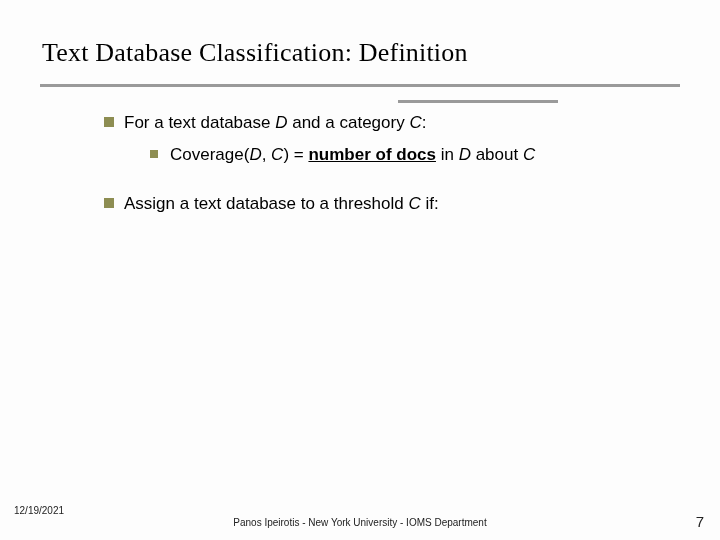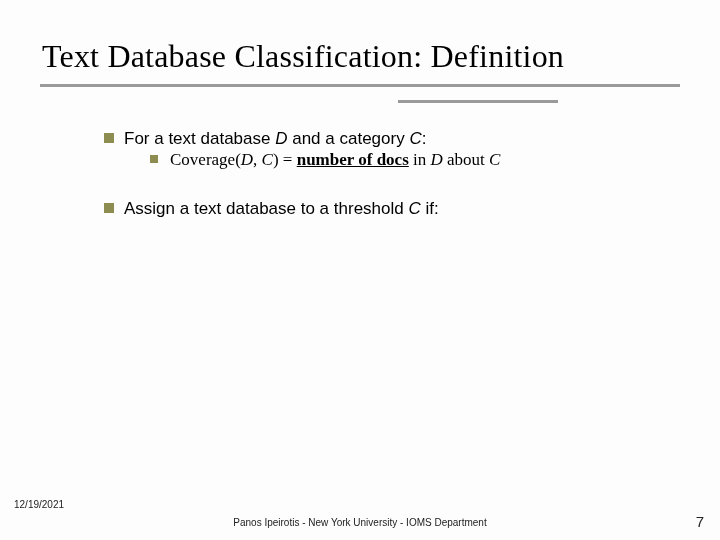--- a/index.html
+++ b/index.html
@@ -8,21 +8,21 @@
     width: 720px;
     height: 540px;
     background: #fdfdfd;
     font-family: Arial, Helvetica, sans-serif;
     color: #000;
     position: relative;
     overflow: hidden;
   }
   .title {
     font-family: "Times New Roman", Times, serif;
-    font-size: 32px;
+    font-size: 26px;
     font-weight: 400;
     position: absolute;
     top: 38px;
     left: 42px;
     letter-spacing: 0.2px;
   }
   .title-underline {
     position: absolute;
     top: 84px;
     left: 40px;
@@ -33,45 +33,44 @@
   .title-underline-accent {
     position: absolute;
     top: 100px;
     left: 398px;
     width: 160px;
     height: 3px;
     background: #9a9a9a;
   }
   .body {
     position: absolute;
-    top: 128px;
+    top: 112px;
     left: 104px;
     width: 560px;
   }
   .lvl1 {
     position: relative;
     padding-left: 20px;
     margin-bottom: 6px;
     font-size: 17px;
     line-height: 1.25;
   }
   .lvl1::before {
     content: '';
     position: absolute;
     left: 0;
     top: 5px;
     width: 10px;
     height: 10px;
     background: #8d8d52;
   }
   .lvl2-wrap {
-    margin-top: 0;
+    margin-top: 11px;
     margin-left: 26px;
     margin-bottom: 2px;
-    font-family: Liberation Serif, serif;
   }
   .lvl2 {
     position: relative;
     padding-left: 20px;
     font-size: 17px;
     line-height: 1.35;
     margin-bottom: 2px;
   }
   .lvl2::before {
     content: '';
@@ -84,21 +83,21 @@
   }
   .spacer {
     height: 20px;
   }
   .i { font-style: italic; }
   .b { font-weight: bold; }
   .u { text-decoration: underline; }
   .footer-date {
     position: absolute;
     left: 14px;
-    bottom: 30px;
+    bottom: 24px;
     font-size: 10px;
     color: #222;
   }
   .footer-center {
     position: absolute;
     bottom: 12px;
     width: 720px;
     text-align: center;
     font-size: 10px;
     color: #222;

